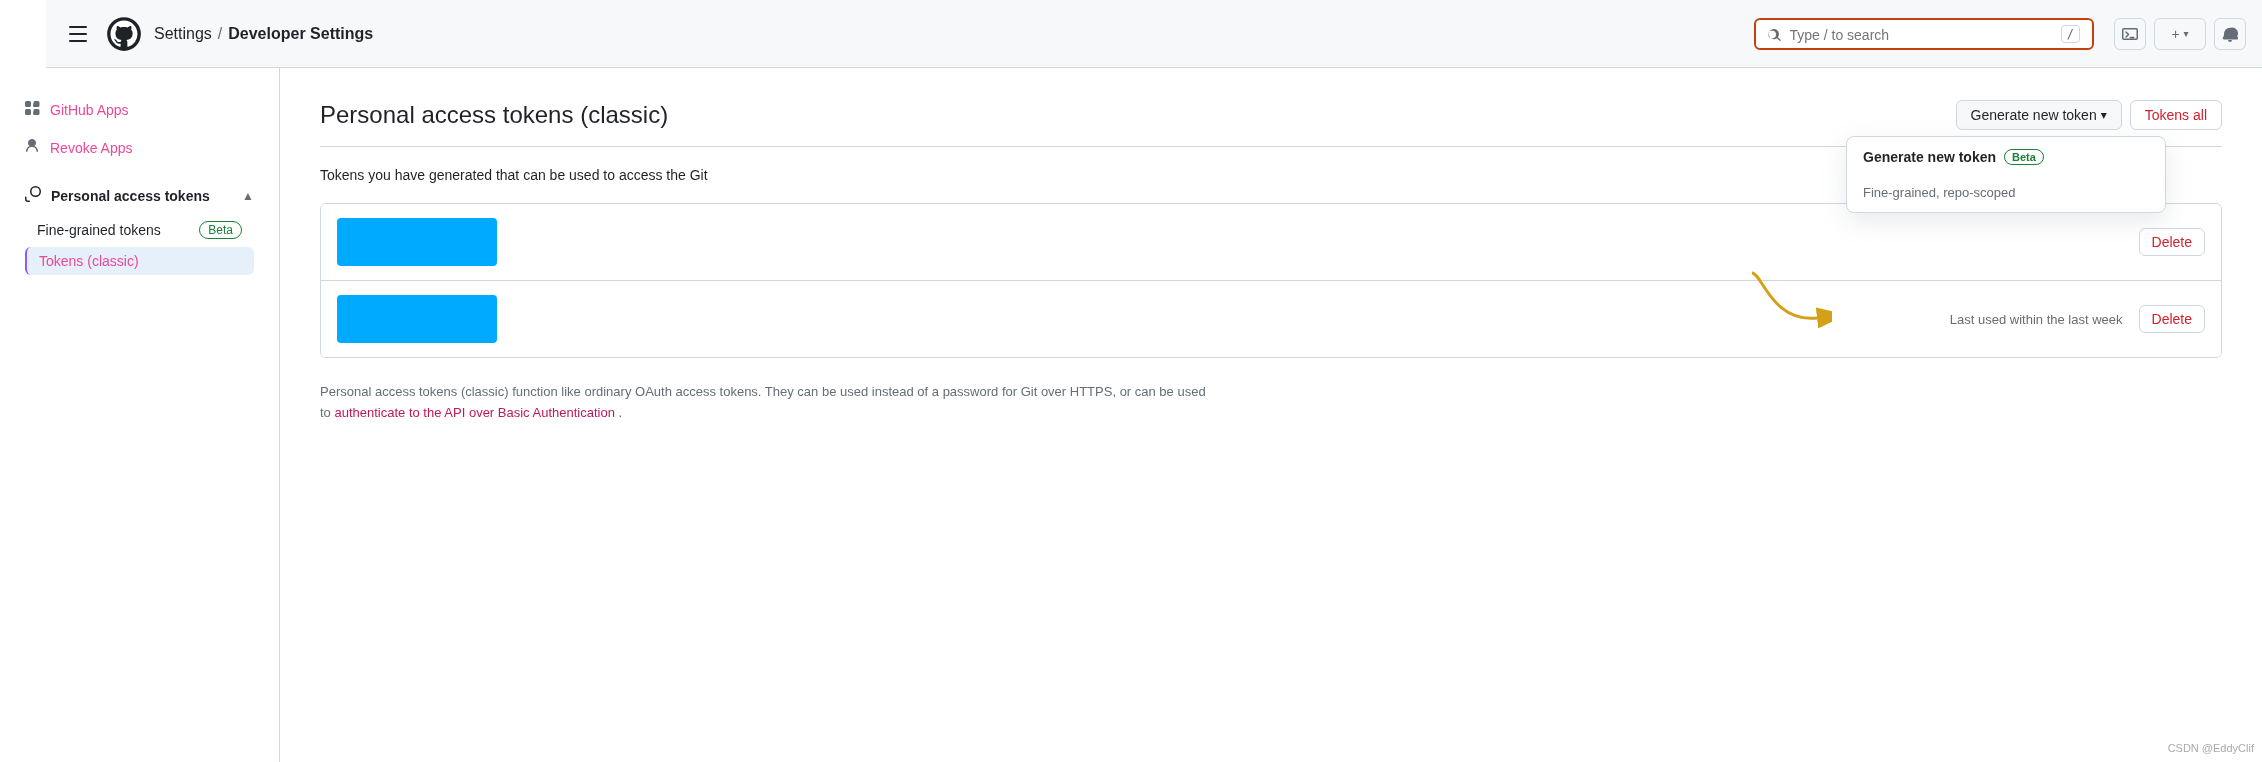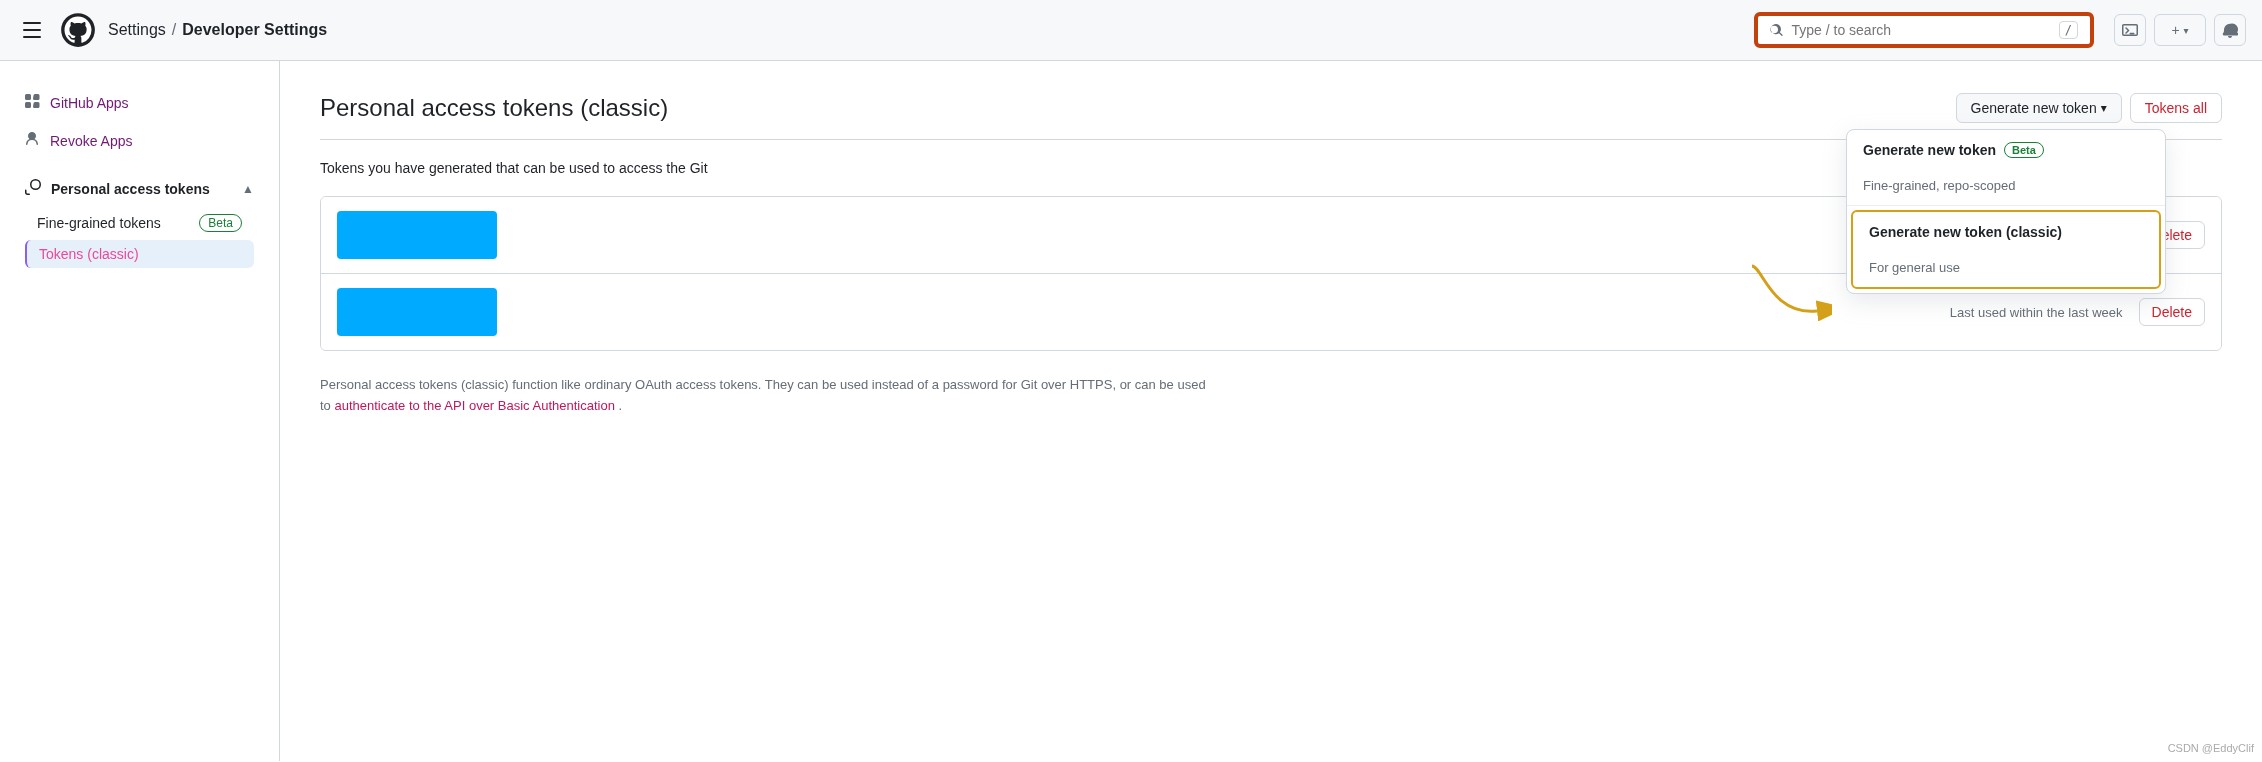--- a/index.html
+++ b/index.html
@@ -7,48 +7,49 @@
       font-family: -apple-system, BlinkMacSystemFont, "Segoe UI", Helvetica, Arial, sans-serif;
       font-size: 14px;
       background: #ffffff;
       color: #1f2328;
     }
 
     
     .topnav {
       display: flex;
       align-items: center;
-      height: 61px;
+      height: 68px;
       background: #f6f8fa;
       border-bottom: 1px solid #d0d7de;
       padding: 0 16px;
       gap: 12px;
+      margin-left: 46px;
     }
     .topnav-hamburger {
       width: 32px; height: 32px;
       display: flex; flex-direction: column; justify-content: center; align-items: center; gap: 5px;
       cursor: pointer; border-radius: 6px;
     }
     .topnav-hamburger span {
       display: block; width: 18px; height: 2px; background: #1f2328; border-radius: 2px;
     }
     .github-logo {
       width: 36px; height: 36px;
     }
     .breadcrumb {
       display: flex; align-items: center; gap: 6px; font-size: 16px; color: #1f2328;
     }
     .breadcrumb .sep { color: #656d76; }
     .breadcrumb .current { font-weight: 600; }
 
     .topnav-search {
       margin-left: auto;
-      display: flex; align-items: center;
-      background: #ffffff;
-      border: 4px solid #c2410c;
+      display: flex; align-items: flex-end;
+      background: #ffffff;
+      border: 2px solid #c2410c;
       border-radius: 6px;
       padding: 5px 12px;
       gap: 8px;
       width: 340px;
       cursor: text;
     }
     .topnav-search input {
       border: none; outline: none; background: transparent; font-size: 14px; color: #656d76; width: 100%;
     }
     .search-slash {
@@ -93,21 +94,21 @@
       padding: 24px 0;
       border-right: 1px solid #d0d7de;
       background: #ffffff;
     }
     .sidebar-item {
       display: flex; align-items: center;
       padding: 8px 16px;
       cursor: pointer;
       gap: 10px;
       font-size: 14px;
-      color: #701a75;
+      color: #ec4899;
       border-radius: 6px;
       margin: 0 8px 2px;
     }
     .sidebar-item .icon { font-size: 16px; color: #656d76; }
 
     .sidebar-section {
       padding: 4px 25px;
       margin: 8px 0 0;
     }
     .sidebar-section-header {
@@ -435,26 +436,20 @@
 
     <div class="dropdown-container" style="top:68px; right:96px;">
       <div class="dropdown-menu">
         <div class="dropdown-item">
           <div class="dropdown-item-title">
             <span>Generate new token</span>
             <span class="beta-badge-small">Beta</span>
           </div>
           <div class="dropdown-item-desc">Fine-grained, repo-scoped</div>
         </div>
-        <div class="dropdown-item highlighted">
-          <div class="dropdown-item-title">
-            <span>Generate new token (classic)</span>
-          </div>
-          <div class="dropdown-item-desc">For general use</div>
-        </div>
       </div>
     </div>
 
     <div style="position:absolute; top:195px; right:430px; z-index:300; pointer-events:none;">
       <svg width="90" height="70" viewBox="0 0 90 70">
         <defs>
           <marker id="arrowhead" markerWidth="10" markerHeight="7" refX="0" refY="3.5" orient="auto">
             <polygon points="0 0, 10 3.5, 0 7" fill="#d4a017"></polygon>
           </marker>
         </defs>

